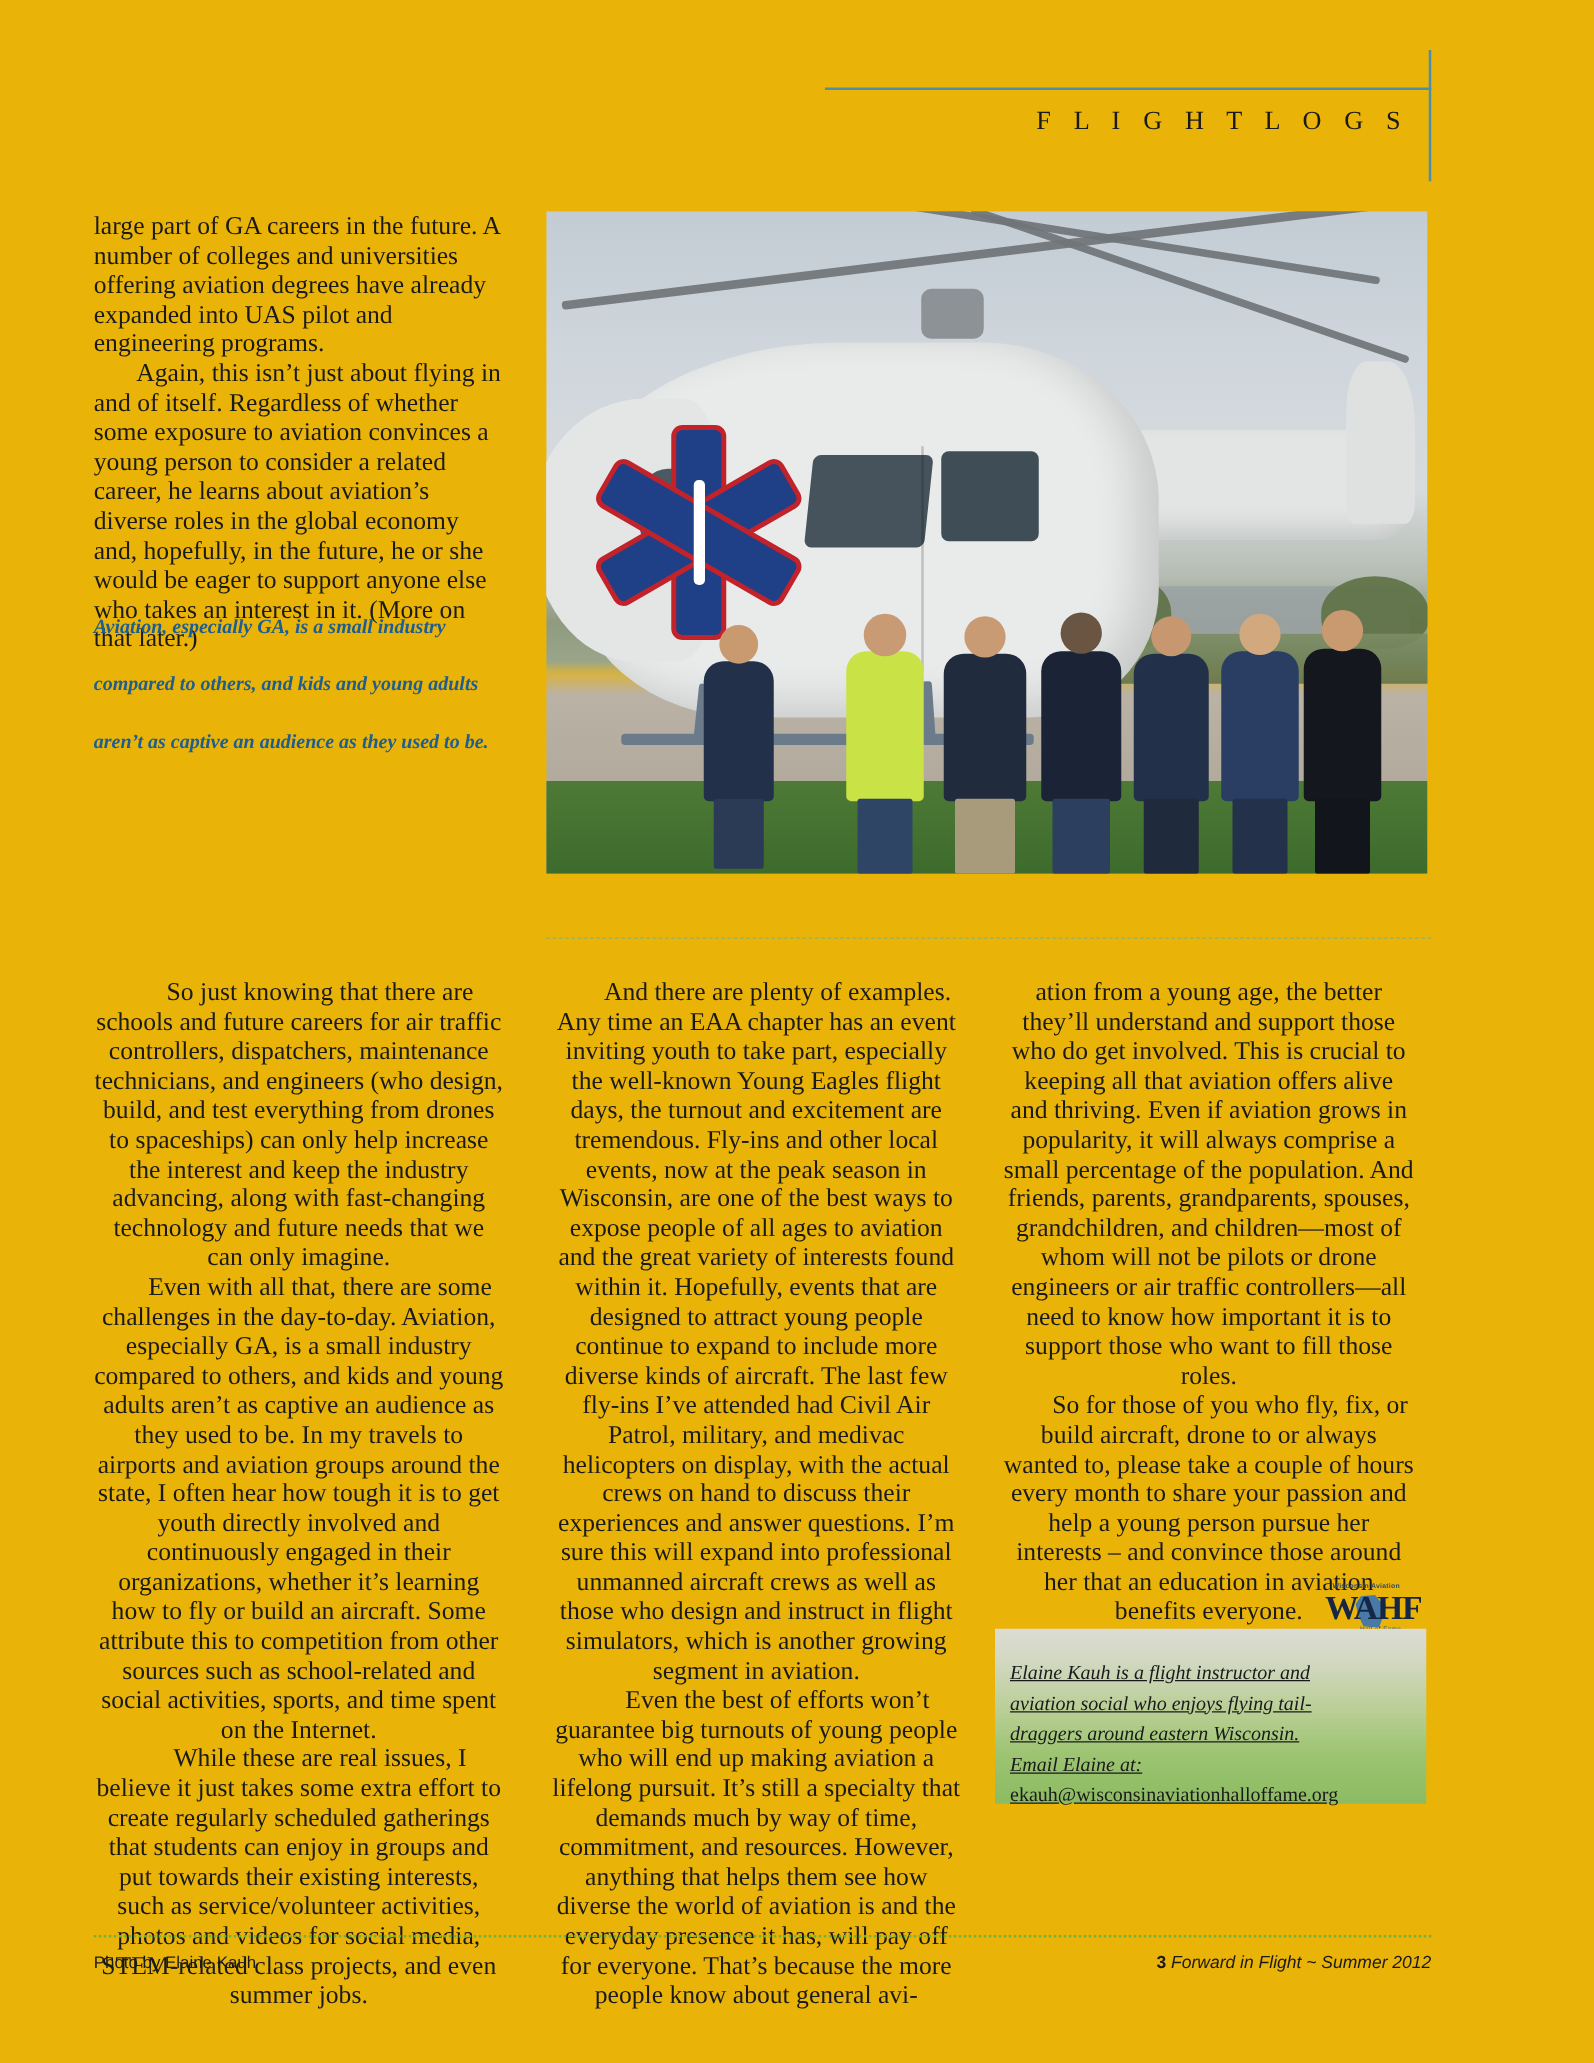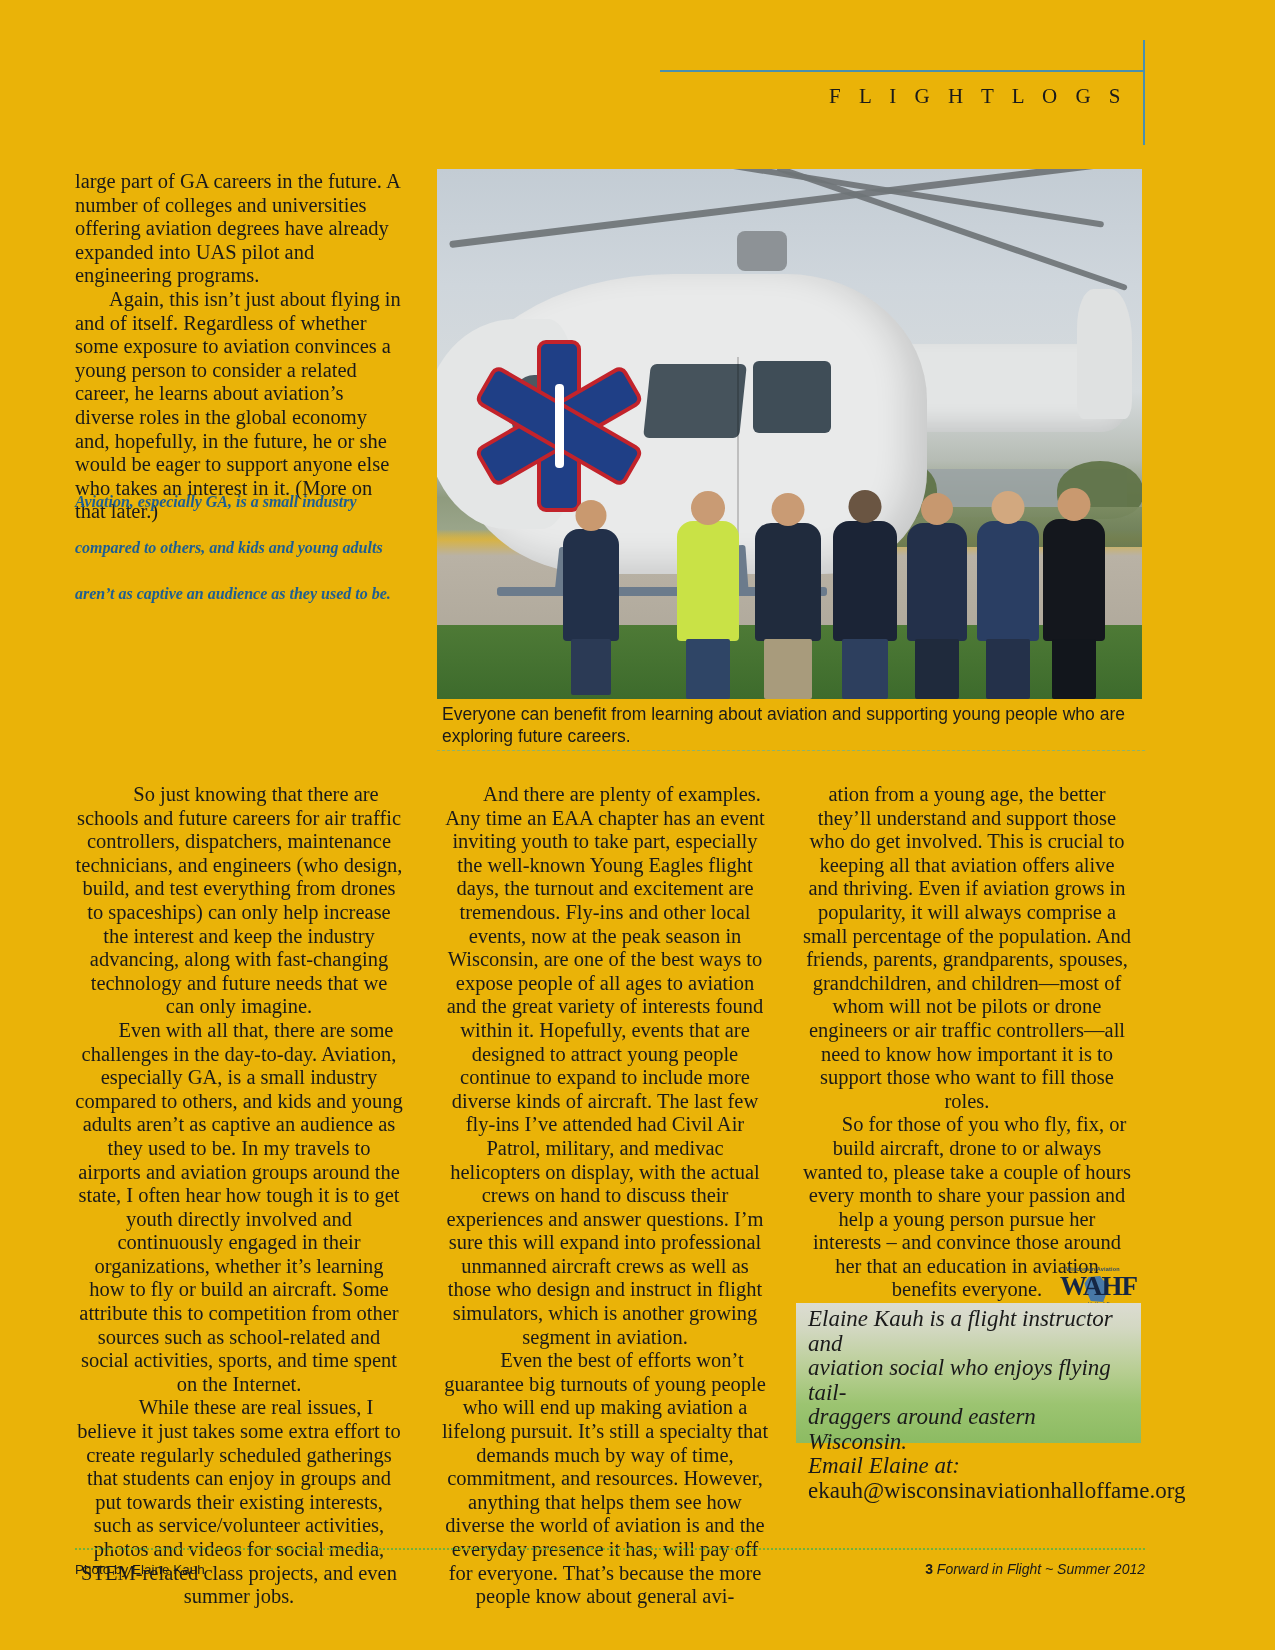--- a/index.html
+++ b/index.html
@@ -345,27 +345,28 @@
     position: absolute;
     left: 796px;
     top: 1303px;
     width: 345px;
     height: 140px;
     background: linear-gradient(to bottom, #dcdcd2 0%, #d3d8c2 18%, #b8ce93 48%, #9cc471 72%, #8cbb62 100%);
   }
   .biobox-text {
     position: absolute;
     left: 12px;
-    top: 4px;
+    top: 24px;
     width: 322px;
     font-family: "Liberation Serif", "DejaVu Serif", serif;
     font-style: italic;
-    font-size: 23px;
+    font-size: 16px;
     line-height: 24.5px;
     color: #1a1a1a;
+    text-decoration: underline;
   }
   .biobox-email {
     font-style: normal;
   }
 
   
   .footer-rule {
     position: absolute;
     left: 75px;
     top: 1548px;
@@ -469,21 +470,20 @@
         <div class="p-head" style="top:-31px; width:33px; height:33px; background:#c9996f;"></div>
         <div class="p-legs" style="bottom:-58px; width:44px; height:60px; background:#12161c;"></div>
       </div>
       <div class="person" style="left:126px; width:56px; height:112px; background:#223049;">
         <div class="p-head" style="top:-29px; width:31px; height:31px; background:#c9996f;"></div>
         <div class="p-legs" style="bottom:-54px; width:40px; height:56px; background:#2b3a55;"></div>
       </div>
     </div>
   </div>
 
-  <div class="caption">Everyone can benefit from learning about aviation and supporting young people who are exploring future careers.</div>
   <div class="caption-rule"></div>
 
   <div class="col col-1">
     <p class="indent">So just knowing that there are schools and future careers for air traffic controllers, dispatchers, maintenance technicians, and engineers (who design, build, and test everything from drones to spaceships) can only help increase the interest and keep the industry advancing, along with fast-changing technology and future needs that we can only imagine.</p>
     <p class="indent">Even with all that, there are some challenges in the day-to-day. Aviation, especially GA, is a small industry compared to others, and kids and young adults aren’t as captive an audience as they used to be. In my travels to airports and aviation groups around the state, I often hear how tough it is to get youth directly involved and continuously engaged in their organizations, whether it’s learning how to fly or build an aircraft. Some attribute this to competition from other sources such as school-related and social activities, sports, and time spent on the Internet.</p>
     <p class="indent">While these are real issues, I believe it just takes some extra effort to create regularly scheduled gatherings that students can enjoy in groups and put towards their existing interests, such as service/volunteer activities, photos and videos for social media, STEM-related class projects, and even summer jobs.</p>
   </div>
 
   <div class="col col-2">
     <p class="indent">And there are plenty of examples. Any time an EAA chapter has an event inviting youth to take part, especially the well-known Young Eagles flight days, the turnout and excitement are tremendous. Fly-ins and other local events, now at the peak season in Wisconsin, are one of the best ways to expose people of all ages to aviation and the great variety of interests found within it. Hopefully, events that are designed to attract young people continue to expand to include more diverse kinds of aircraft. The last few fly-ins I’ve attended had Civil Air Patrol, military, and medivac helicopters on display, with the actual crews on hand to discuss their experiences and answer questions. I’m sure this will expand into professional unmanned aircraft crews as well as those who design and instruct in flight simulators, which is another growing segment in aviation.</p>

